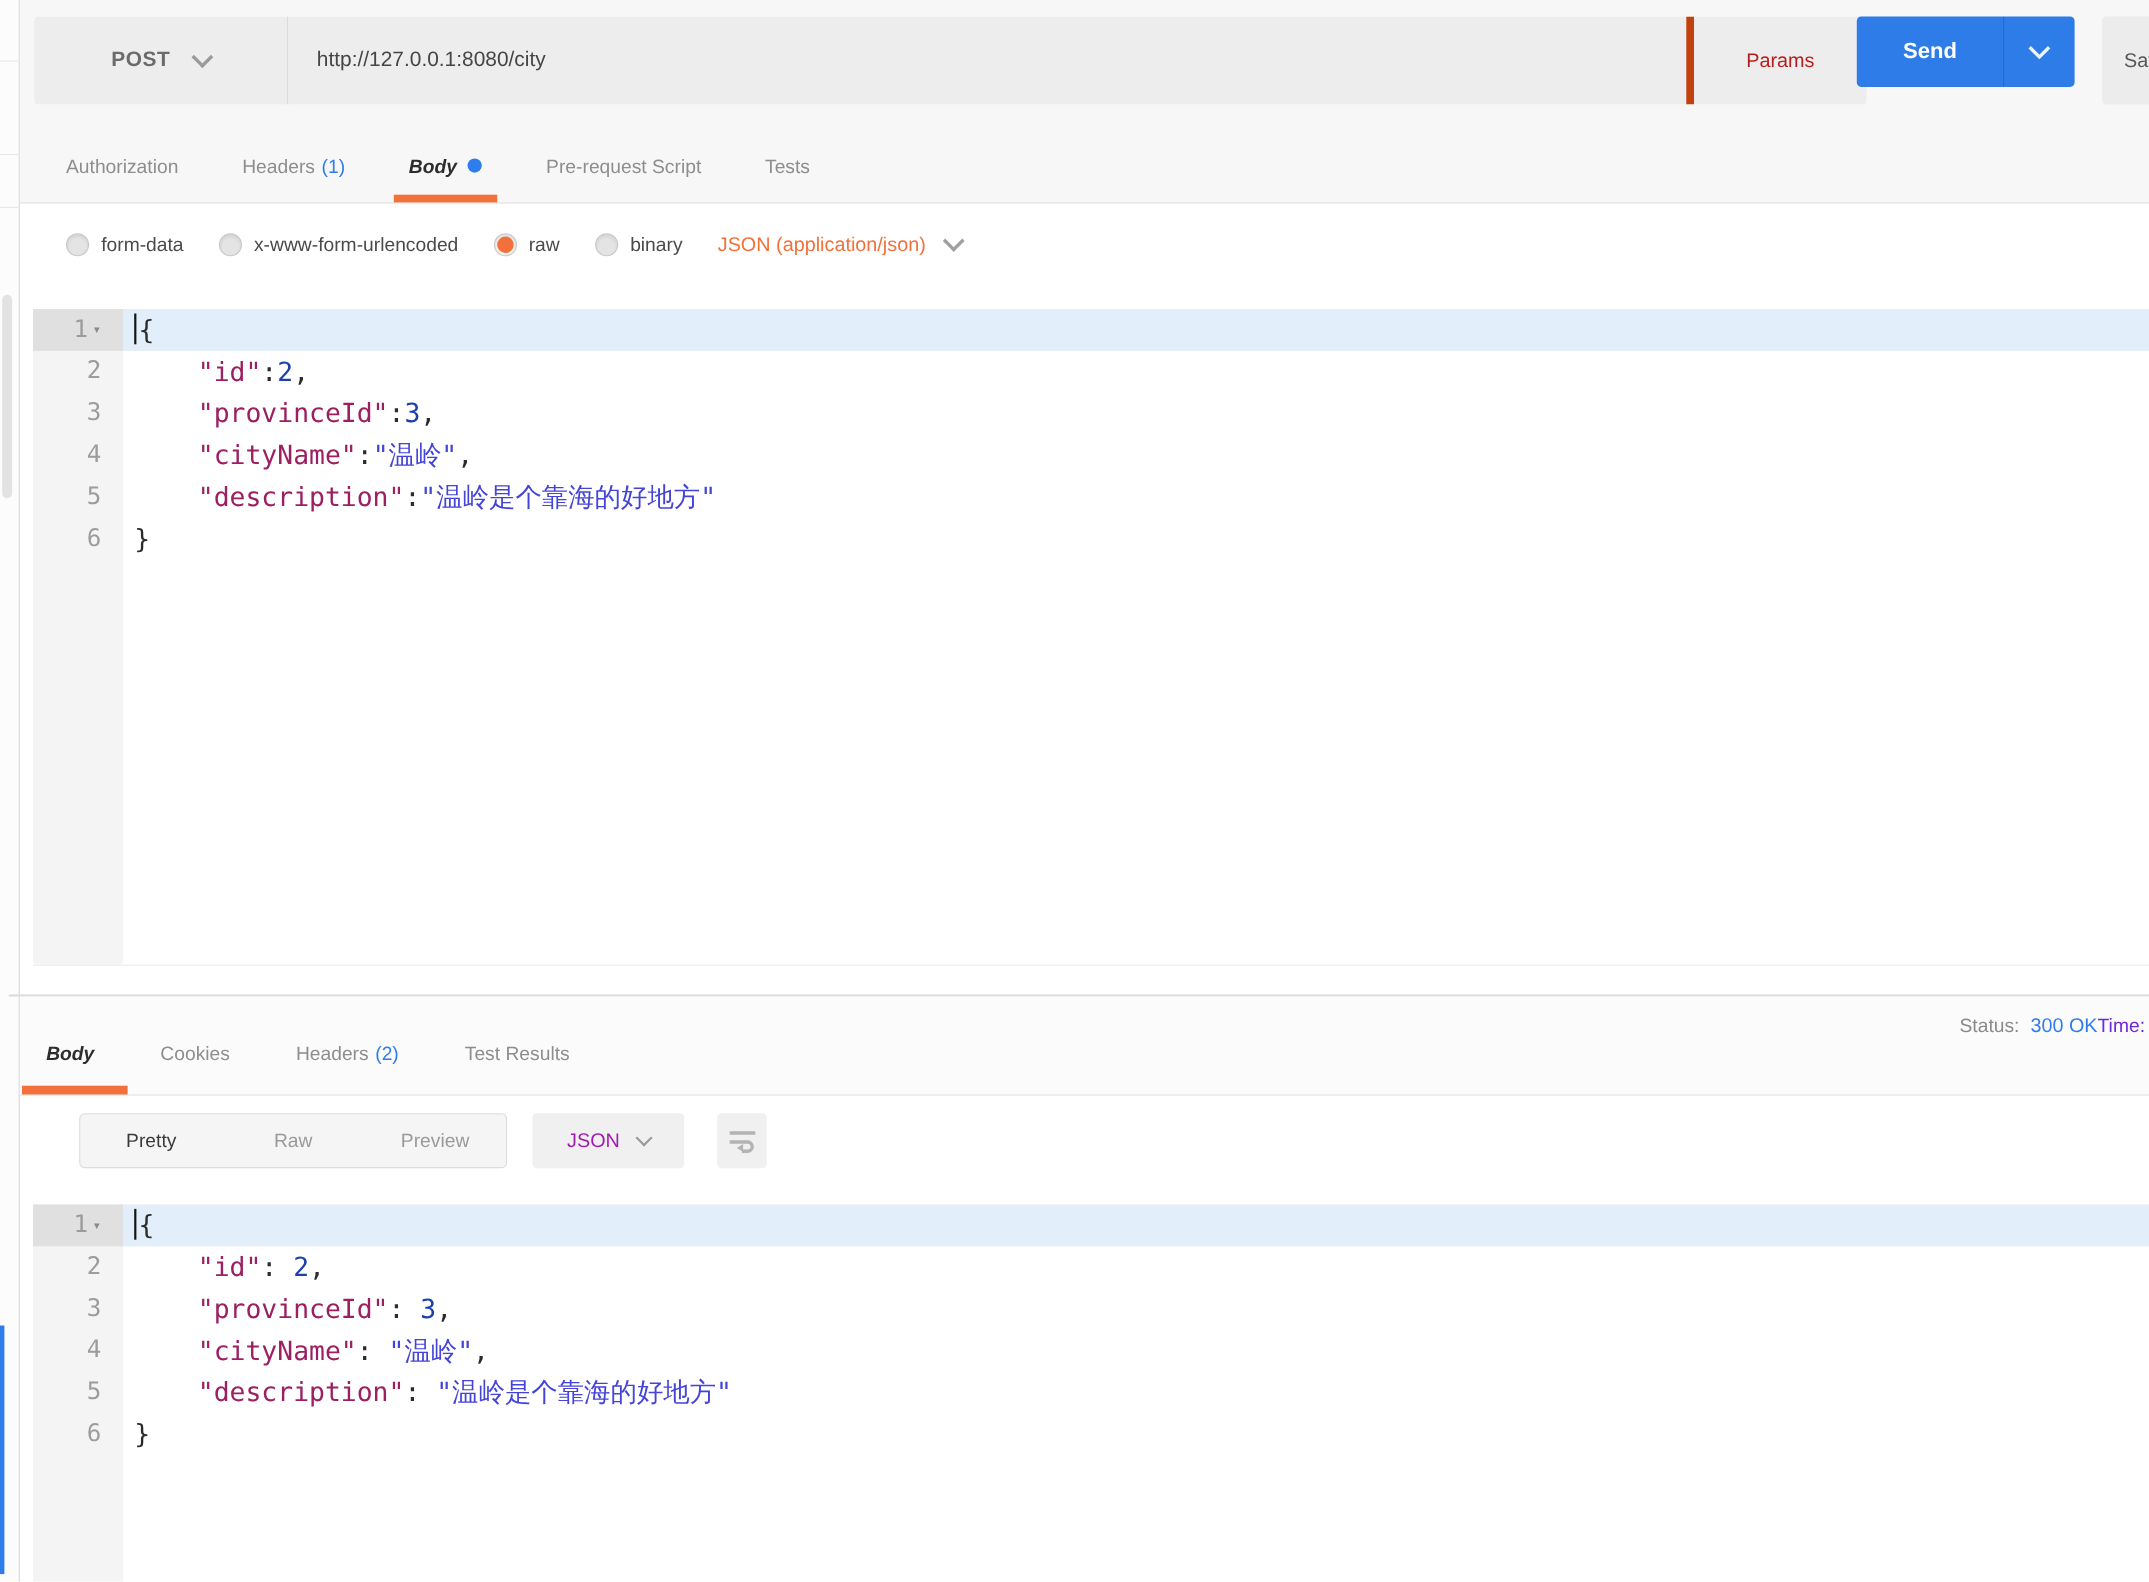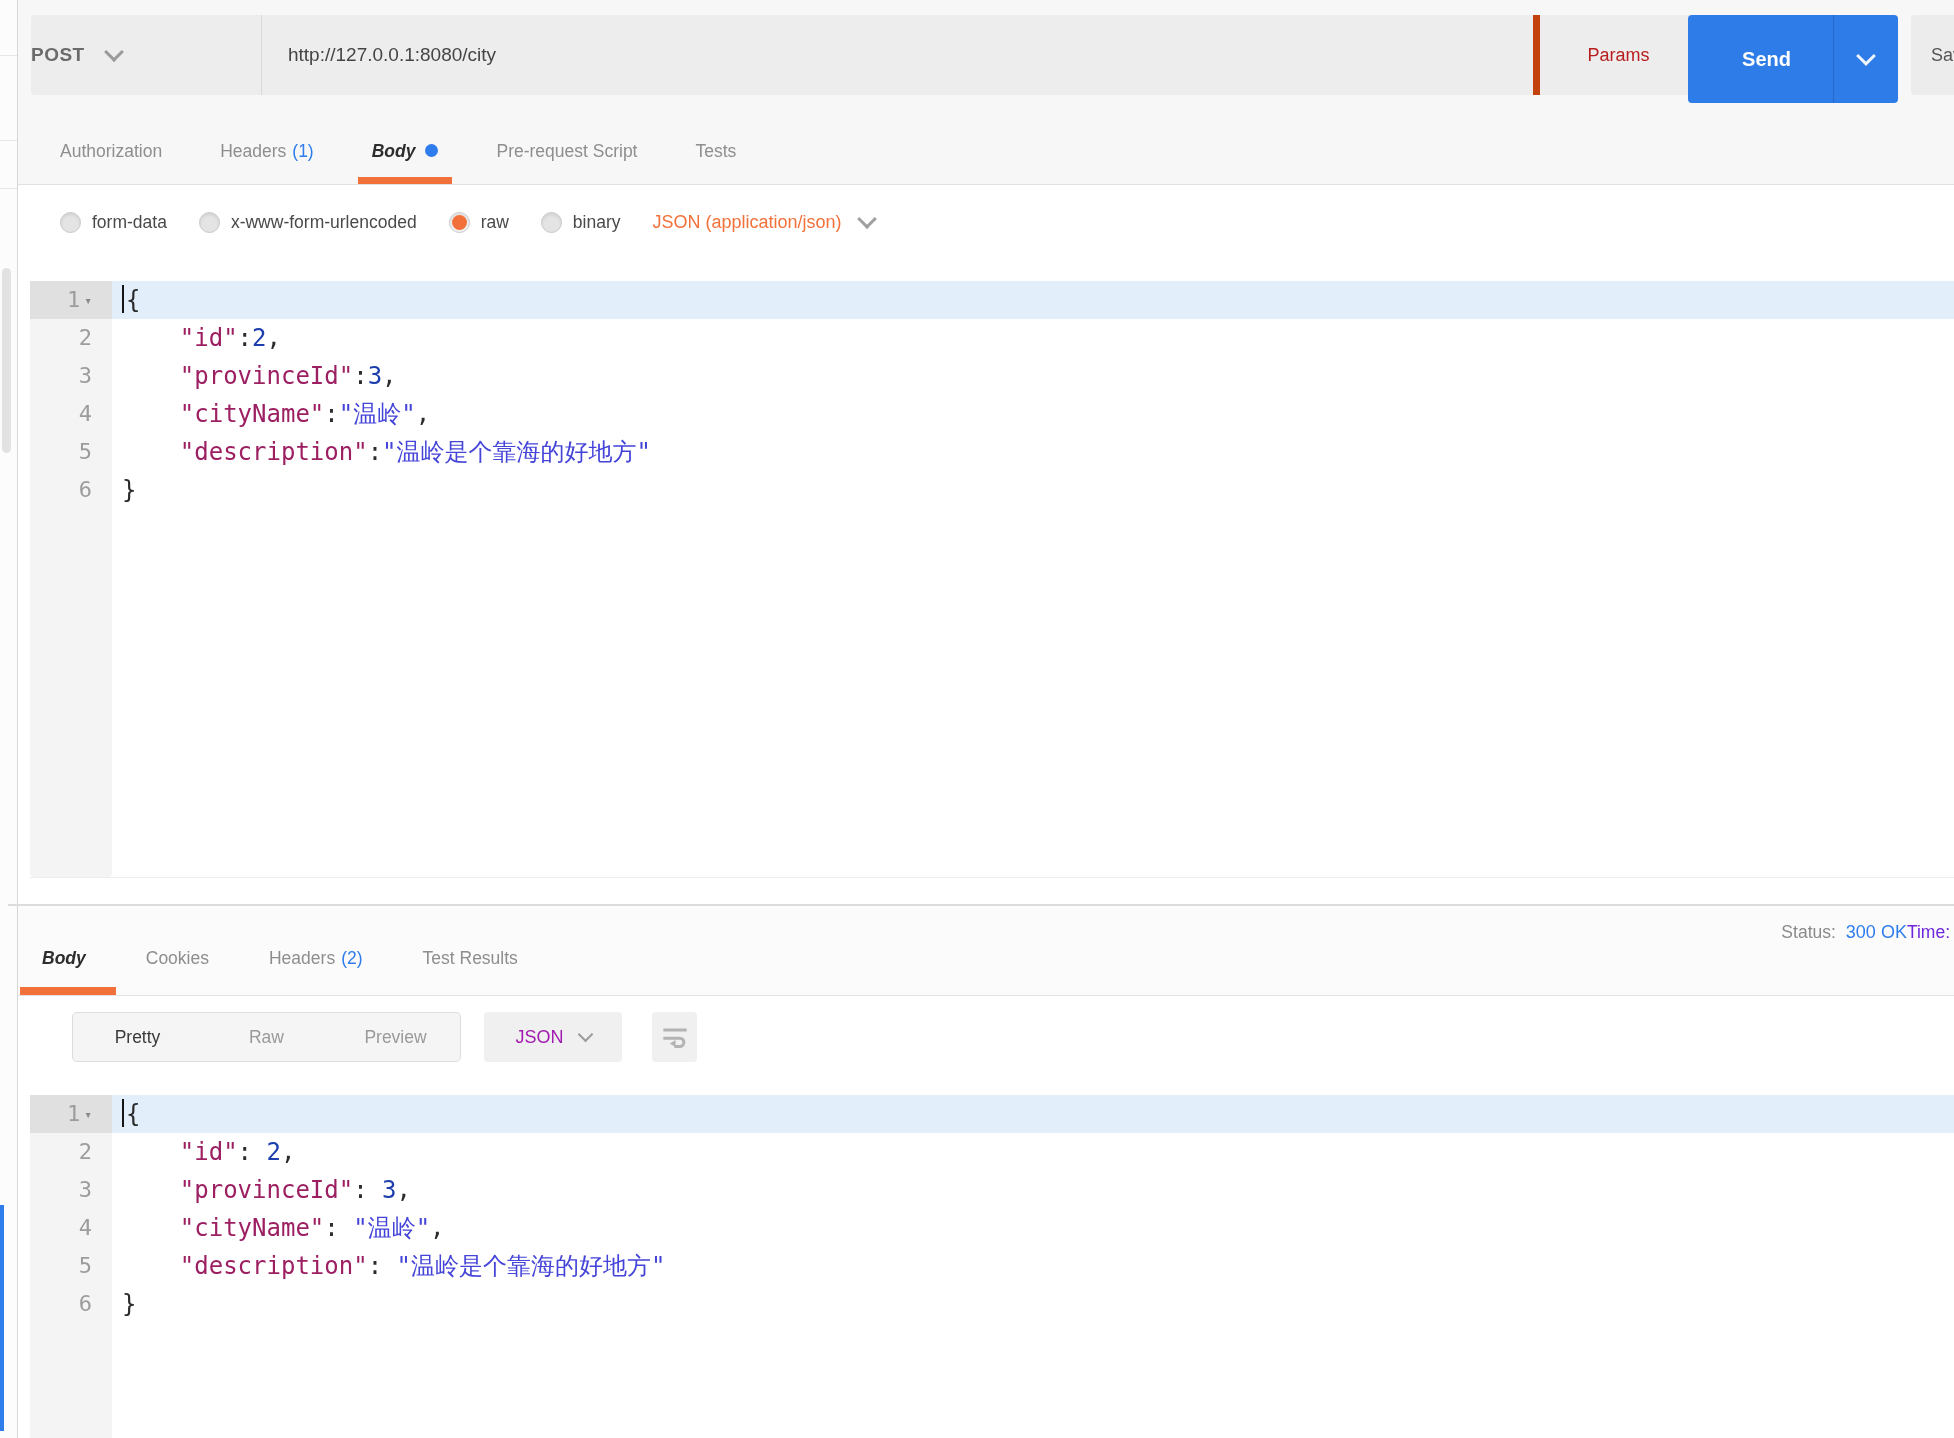--- a/index.html
+++ b/index.html
@@ -9,25 +9,25 @@
 
   
   .sliver{position:absolute;left:0;top:0;width:17px;height:100%;background:#fcfcfc;border-right:1px solid #d6d6d6;}
   .sliver .hline{position:absolute;left:0;width:17px;border-top:1px solid #e7e7e7;}
   .sliver .scrollthumb{position:absolute;left:2px;top:268px;width:9px;height:185px;border-radius:5px;background:#e2e2e2;}
   .sliver .bluebar{position:absolute;left:0;top:1205px;width:4px;height:226px;background:var(--link);}
 
   
   .header{position:absolute;left:18px;top:0;right:0;height:184px;background:#f7f7f7;border-bottom:1px solid #e2e2e2;}
   .urlgroup{position:absolute;left:13px;top:15px;height:80px;display:flex;border-radius:4px;overflow:hidden;}
-  .method{width:230px;background:#ededed;display:flex;align-items:center;justify-content:flex-start;gap:22px;border-right:1px solid #d9d9d9;cursor:pointer;}
+  .method{width:230px;background:#ededed;display:flex;align-items:center;justify-content:center;gap:22px;border-right:1px solid #d9d9d9;cursor:pointer;}
   .method .m-label{font-size:19px;font-weight:bold;color:#6b6b6b;letter-spacing:.5px;}
   .urlfield{width:1245px;background:#ededed;display:flex;align-items:center;padding-left:26px;font-size:19px;color:#454545;}
   .params{width:157px;background:#ededed;border-left:7px solid #c2410c;display:flex;align-items:center;justify-content:center;font-size:18px;color:#b91c1c;cursor:pointer;}
-  .send{position:absolute;left:1670px;top:15px;width:198px;height:88px;background:var(--send-blue);border-radius:4px;display:flex;overflow:hidden;cursor:pointer;padding-left:12px;}
+  .send{position:absolute;left:1670px;top:15px;width:198px;height:64px;background:var(--send-blue);border-radius:4px;display:flex;overflow:hidden;cursor:pointer;}
   .send .send-main{width:133px;display:flex;align-items:center;justify-content:center;color:#fff;font-size:20px;font-weight:bold;border-right:1px solid rgba(0,0,0,.14);}
   .send .send-arrow{flex:1;display:flex;align-items:center;justify-content:center;color:rgba(255,255,255,.92);}
   .save{position:absolute;left:1893px;top:15px;width:150px;height:80px;background:#ececec;border-radius:4px;display:flex;align-items:center;padding-left:20px;font-size:18px;color:#555;cursor:pointer;}
 
   .chev{display:inline-block;width:11px;height:11px;border-right:3px solid currentColor;border-bottom:3px solid currentColor;transform:rotate(45deg);margin-top:-6px;}
   .chev.sm{width:9px;height:9px;border-width:2.5px;}
 
   
   .tabs{position:absolute;left:42px;top:0;height:184px;display:flex;align-items:flex-end;gap:58px;}
   .tab{position:relative;font-size:17.5px;color:#8e8e8e;padding-bottom:22px;cursor:pointer;white-space:nowrap;}

